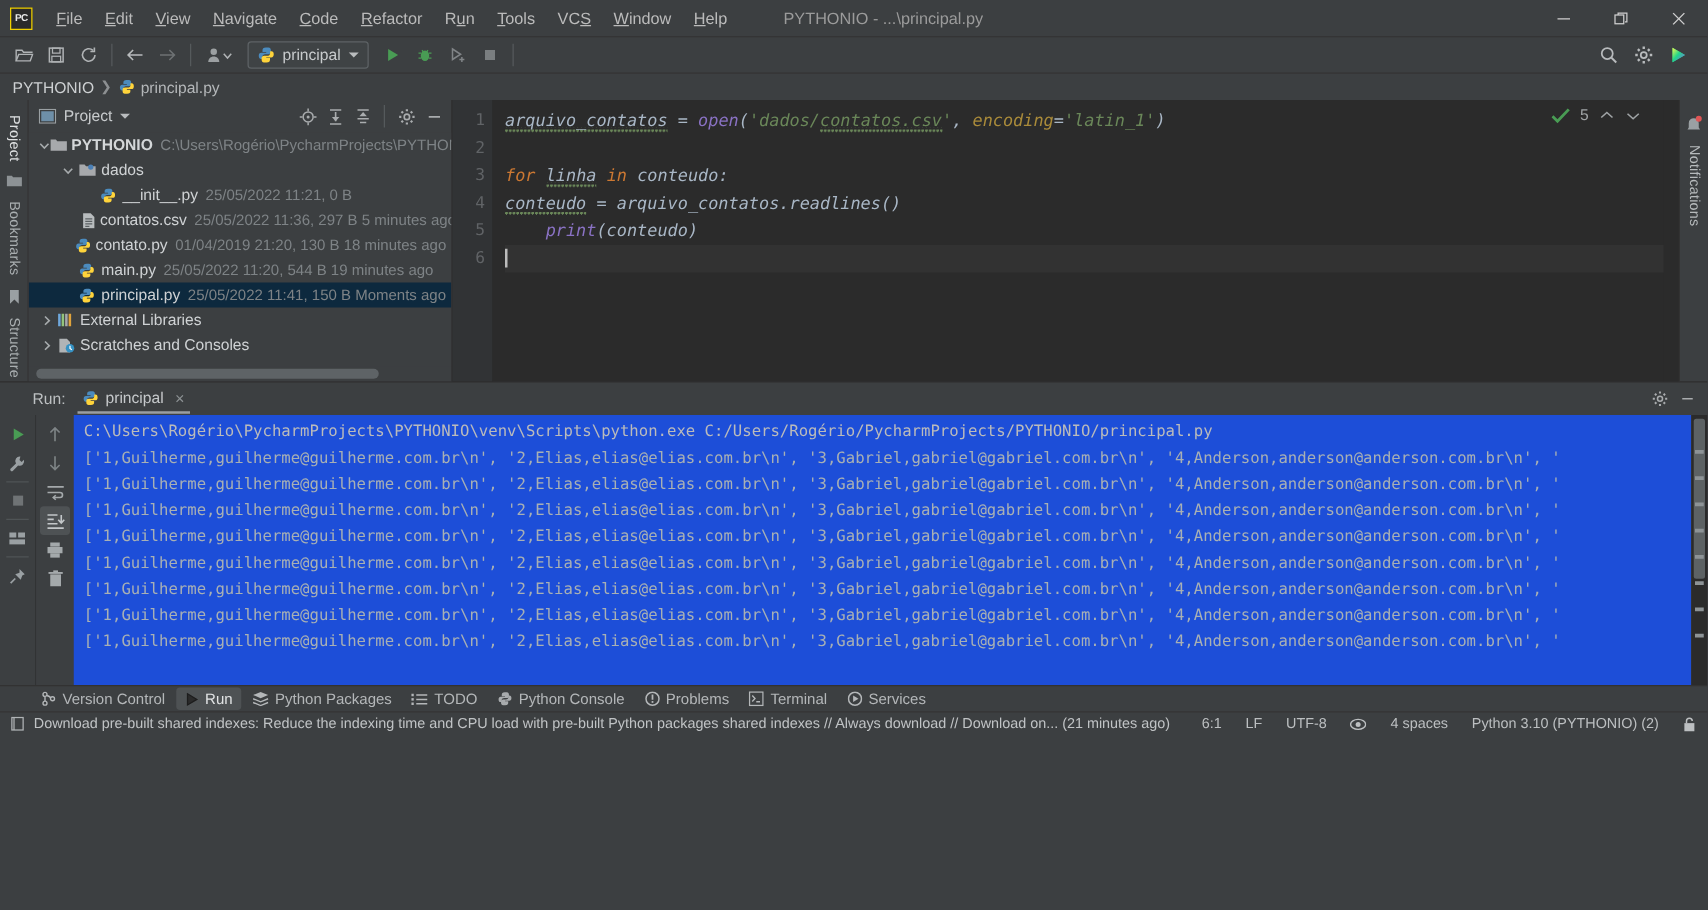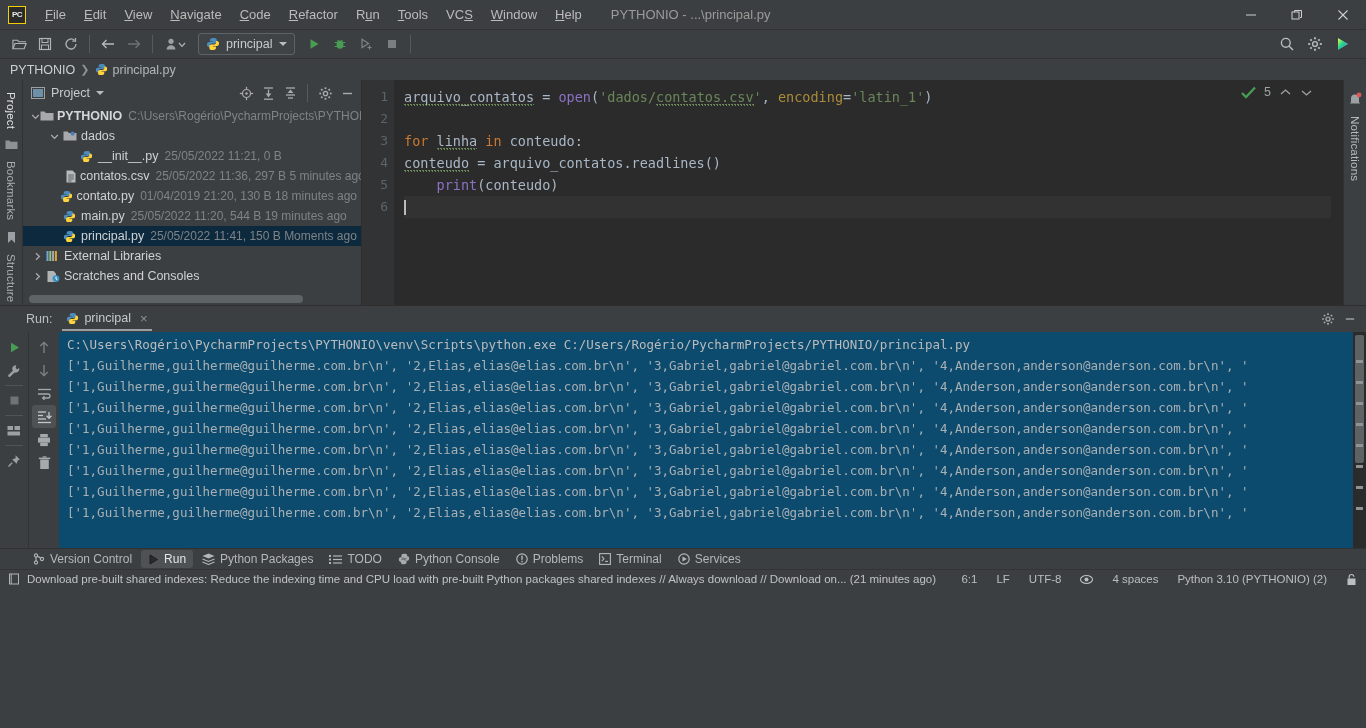--- a/index.html
+++ b/index.html
@@ -20,21 +20,21 @@
   .pc-logo {
     width: 18px; height: 18px; margin: 0 10px 0 8px; border: 1px solid #f0d000;
     background: #2b2b2b; color: #e8e8e8; font-size: 8px; font-weight: bold;
     display: flex; align-items: center; justify-content: center; letter-spacing: -.5px;
   }
   .menu { display: flex; align-items: center; gap: 0px; }
   .menu-item {
     padding: 4px 9px; font-size: 13px; color: #bbbbbb; cursor: default; white-space: nowrap;
   }
   .menu-item u { text-decoration: underline; }
-  .win-title { margin-left: 20px; font-size: 13px; color: #9b9b9b; }
+  .win-title { margin-left: 36px; font-size: 13px; color: #9b9b9b; }
   .win-buttons { margin-left: auto; display: flex; height: 30px; }
   .win-btn {
     width: 46px; height: 30px; display: flex; align-items: center; justify-content: center;
     color: #cfcfcf;
   }
 
   
   .toolbar {
     height: 29px; background: #3c3f41; display: flex; align-items: center;
     padding: 0 6px; border-bottom: 1px solid #323232; flex: 0 0 29px;
@@ -110,21 +110,21 @@
   .editor { flex: 1 1 auto; display: flex; position: relative; overflow: hidden; }
   .gutter {
     width: 32px; background: #313335; color: #606366; font-family: "DejaVu Sans Mono", monospace;
     font-size: 13px; text-align: right; padding: 6px 6px 0 0; flex: 0 0 32px; user-select: none;
   }
   .gutter div { height: 22px; line-height: 22px; }
   .code {
     flex: 1 1 auto; background: #2b2b2b; font-family: "DejaVu Sans Mono", monospace;
     font-size: 13.5px; padding: 6px 0 0 10px; position: relative; overflow: hidden;
   }
-  .code .ln { height: 22px; line-height: 22px; white-space: pre; }
+  .code .ln { height: 22px; line-height: 22px; white-space: pre; font-style: italic; }
   .code .ln.cur { background: #323232; }
   .tok-def { color: #a9b7c6; }
   .tok-fn { color: #8a72c4; }
   .tok-kw { color: #cc7832; }
   .tok-str { color: #6a8759; }
   .tok-op { color: #a9b7c6; }
   .tok-arg { color: #aa8b3a; }
   .squig {
     background-image: radial-gradient(circle at 1.2px 2.6px, #6a8759 1.0px, transparent 1.1px);
     background-size: 3px 4px; background-repeat: repeat-x; background-position: 0 bottom;
@@ -167,21 +167,21 @@
   }
   .run-toolbar2 {
     width: 30px; background: #3c3f41; display: flex; flex-direction: column; align-items: center;
     padding-top: 4px; flex: 0 0 30px;
   }
   .rt-ic { width: 24px; height: 23px; display: flex; align-items: center; justify-content: center; color: #a4a9ab; border-radius: 3px; }
   .rt-ic.on { background: #4e5254; }
   .rt-sep { width: 18px; height: 1px; background: #4f5456; margin: 3px 0; }
 
   .console {
-    flex: 1 1 auto; background: #0c4a6e; font-family: "DejaVu Sans Mono", monospace;
+    flex: 1 1 auto; background: #1d4ed8; font-family: "DejaVu Sans Mono", monospace;
     font-size: 12.5px; color: #bbbbbb; padding: 2px 0 0 8px; overflow: hidden; position: relative;
     min-width: 0;
   }
   .console .cline { height: 21px; line-height: 21px; white-space: pre; }
   .cmd { color: #bbbbbb; }
   .out { color: #a8b0b4; }
   .console-scroll { width: 13px; background: #2b2b2b; position: relative; flex: 0 0 13px; }
   .cs-thumb { position: absolute; top: 3px; left: 2px; width: 9px; height: 128px; background: #5d6264; border-radius: 2px; }
   .cs-tick { position: absolute; left: 3px; width: 7px; height: 3px; background: #8d9396; }
 

